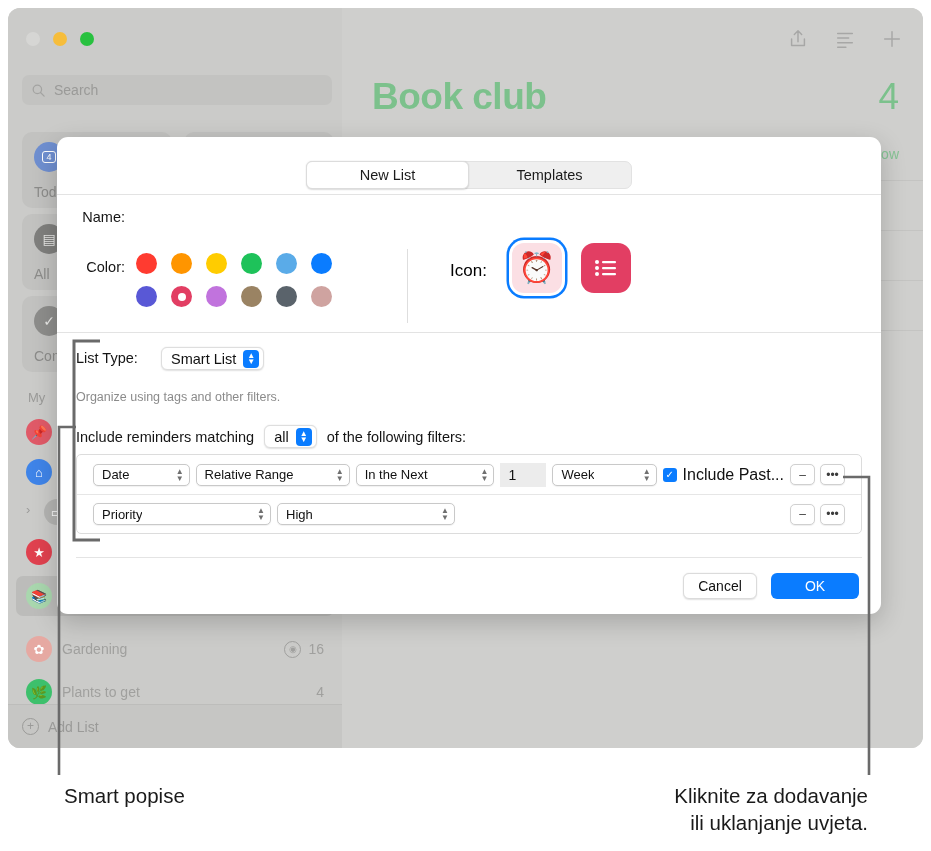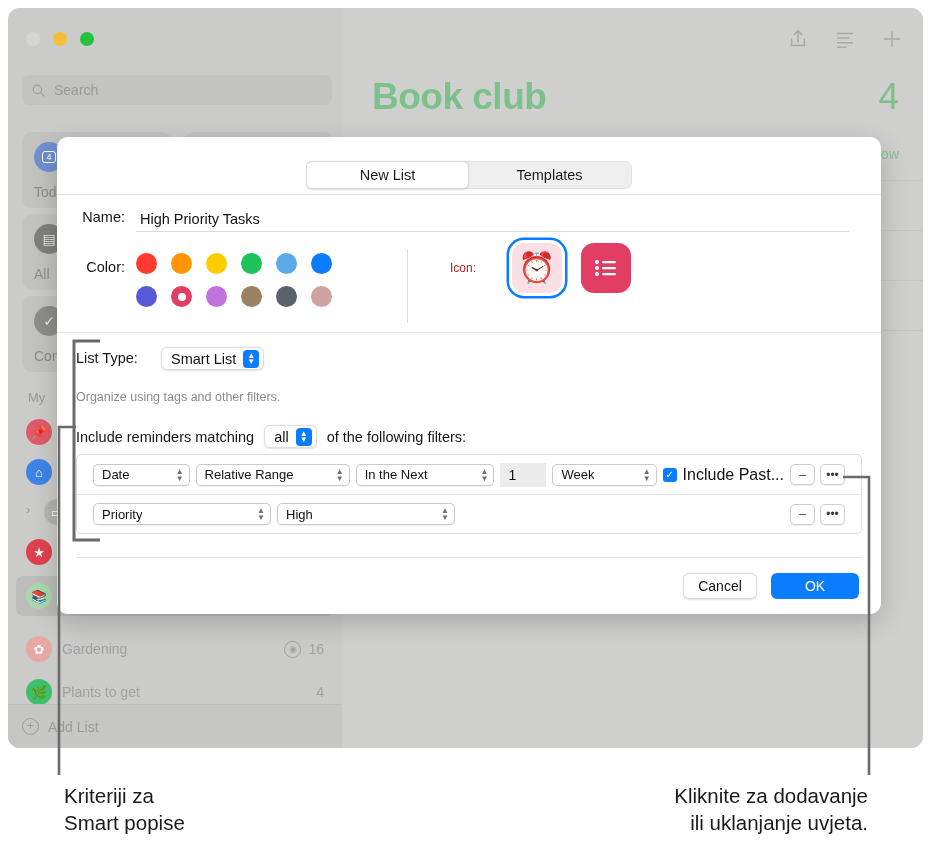--- a/index.html
+++ b/index.html
@@ -138,21 +138,21 @@
   .sw {
     width: 21px; height: 21px; border-radius: 50%; cursor: default;
     display: flex; align-items: center; justify-content: center;
   }
   .sw.selected::after {
     content: ""; width: 8px; height: 8px; border-radius: 50%; background: #fff;
   }
 
   .vline { position: absolute; left: 350px; top: 112px; width: 1px; height: 74px; background: #dedede; }
 
-  .icon-label { position: absolute; left: 393px; top: 124px; font-size: 12px; color: #b91c1c; }
+  .icon-label { position: absolute; left: 393px; top: 124px; font-size: 17px; color: #000000; }
   .icon-pick {
     position: absolute; left: 455px; top: 106px;
     width: 50px; height: 50px; border-radius: 12px;
     background: #fbdfe4;
     display: flex; align-items: center; justify-content: center;
     box-shadow: 0 0 0 3px #ffffff, 0 0 0 5.5px #0a7cff;
   }
   .icon-glyph-2 {
     position: absolute; left: 524px; top: 106px;
     width: 50px; height: 50px; border-radius: 13px; background: #e23e63;
@@ -351,21 +351,20 @@
   <div class="sheet">
 
     <div class="seg">
       <div class="seg-btn active">New List</div>
       <div class="seg-btn">Templates</div>
     </div>
 
     <div class="divider" style="top:57px;"></div>
 
     <div class="row-label" style="left:0; top:72px; width:68px;">Name:</div>
-    <input class="name-input" value="High Priority Tasks" style="">
 
     <div class="row-label" style="left:0; top:122px; width:68px;">Color:</div>
 
     <div class="swatches">
       <div class="sw-row">
         <span class="sw" style="background:#ff3b30"></span>
         <span class="sw" style="background:#ff9500"></span>
         <span class="sw" style="background:#ffcc00"></span>
         <span class="sw" style="background:#1ec25a"></span>
         <span class="sw" style="background:#5aabe8"></span>
@@ -497,21 +496,20 @@
   <svg class="callout-svg">
 
     <path d="M 100 341 L 74 341 L 74 540 L 100 540" fill="none" stroke="#6a6a6a" stroke-width="3"></path>
 
     <path d="M 76 427 L 59 427 L 59 775" fill="none" stroke="#6a6a6a" stroke-width="2.6"></path>
 
     <path d="M 843 477 L 869 477 L 869 775" fill="none" stroke="#6a6a6a" stroke-width="2.6"></path>
   </svg>
 
   <div class="callout-text callout-left">
-    <div>Kriteriji za</div>
     <div>Smart popise</div>
   </div>
   <div class="callout-text callout-right">
     <div>Kliknite za dodavanje</div>
     <div>ili uklanjanje uvjeta.</div>
   </div>
 
 </div>
 
 </body></html>

